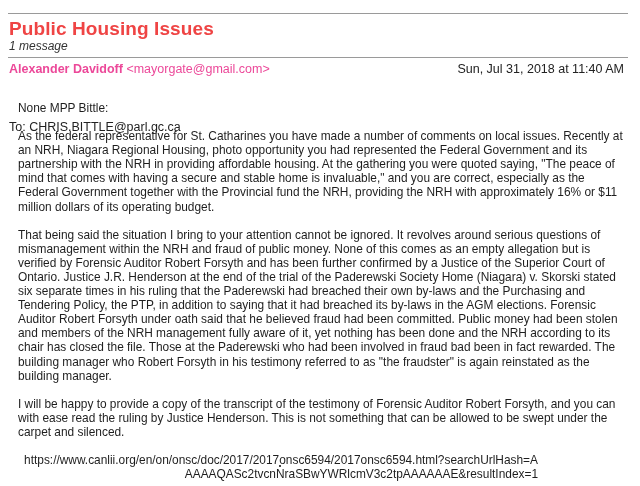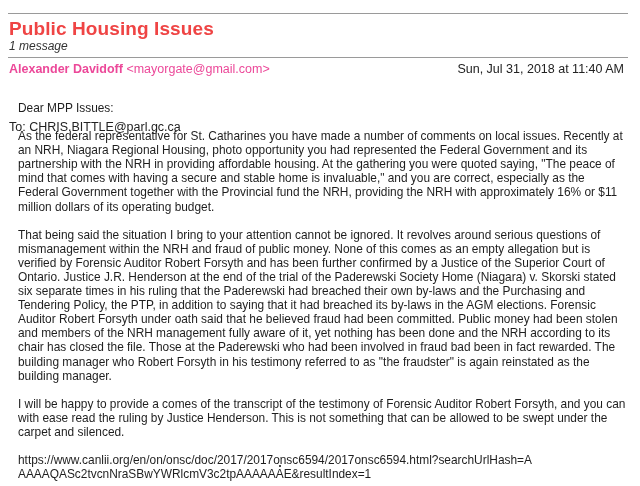--- a/index.html
+++ b/index.html
@@ -36,21 +36,21 @@
     }
     .to {
       position: absolute; left: 9px; top: 76px;
       font-size: 12.5px; color: #222; margin-top: 44px;
     }
     .body {
       position: absolute; left: 18px; top: 101px; width: 610px;
       font-size: 11.9px; line-height: 14.1px; color: #1e1e1e;
     }
     .body p { margin: 0 0 14px 0; }
-    .body .url { word-break: break-all; width: 520px; }
+    .body .url { word-break: break-all; width: 520px; text-align: right; }
     .stray-dot {
       position: absolute; left: 279px; top: 465px;
       width: 2px; height: 2px; background: #444;
     }
   </style>
 </head>
 <body>
 
 <div class="rule" id="rule-top"></div>
 <div class="subject">Public Housing Issues</div>
@@ -58,21 +58,21 @@
 <div class="rule" id="rule-mid"></div>
 
 <div class="sender">
   <b>Alexander Davidoff</b>
   <span>&lt;mayorgate@gmail.com&gt;</span>
 </div>
 <div class="date">Sun, Jul 31, 2018 at 11:40 AM</div>
 <div class="to">To: CHRIS.BITTLE@parl.gc.ca</div>
 
 <div class="body">
-  <p>Dear MPP Issues:</p>
+  <p>None MPP Bittle:</p>
   <p>As the federal representative for St. Catharines you have made a number of comments on local issues. Recently at an NRH, Niagara Regional Housing, photo opportunity you had represented the Federal Government and its partnership with the NRH in providing affordable housing. At the gathering you were quoted saying, "The peace of mind that comes with having a secure and stable home is invaluable," and you are correct, especially as the Federal Government together with the Provincial fund the NRH, providing the NRH with approximately 16% or $11 million dollars of its operating budget.</p>
   <p>That being said the situation I bring to your attention cannot be ignored. It revolves around serious questions of mismanagement within the NRH and fraud of public money. None of this comes as an empty allegation but is verified by Forensic Auditor Robert Forsyth and has been further confirmed by a Justice of the Superior Court of Ontario. Justice J.R. Henderson at the end of the trial of the Paderewski Society Home (Niagara) v. Skorski stated six separate times in his ruling that the Paderewski had breached their own by-laws and the Purchasing and Tendering Policy, the PTP, in addition to saying that it had breached its by-laws in the AGM elections. Forensic Auditor Robert Forsyth under oath said that he believed fraud had been committed. Public money had been stolen and members of the NRH management fully aware of it, yet nothing has been done and the NRH according to its chair has closed the file. Those at the Paderewski who had been involved in fraud bad been in fact rewarded. The building manager who Robert Forsyth in his testimony referred to as "the fraudster" is again reinstated as the building manager.</p>
-  <p>I will be happy to provide a comes of the transcript of the testimony of Forensic Auditor Robert Forsyth, and you can with ease read the ruling by Justice Henderson. This is not something that can be allowed to be swept under the carpet and silenced.</p>
+  <p>I will be happy to provide a copy of the transcript of the testimony of Forensic Auditor Robert Forsyth, and you can with ease read the ruling by Justice Henderson. This is not something that can be allowed to be swept under the carpet and silenced.</p>
   <p class="url">https://www.canlii.org/en/on/onsc/doc/2017/2017onsc6594/2017onsc6594.html?searchUrlHash=AAAAAQASc2tvcnNraSBwYWRlcmV3c2tpAAAAAAE&amp;resultIndex=1</p>
 
 </div>
 
 <div class="stray-dot"></div>
 
 </body></html>

